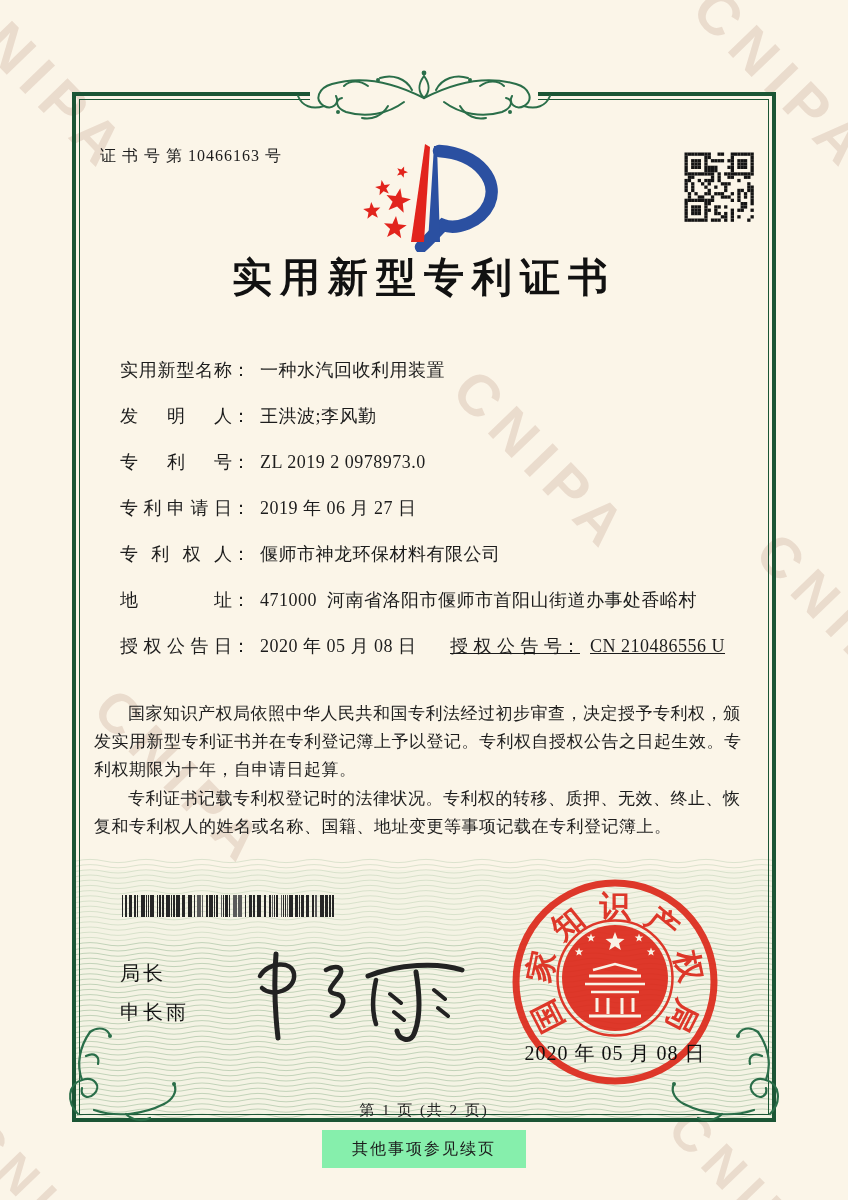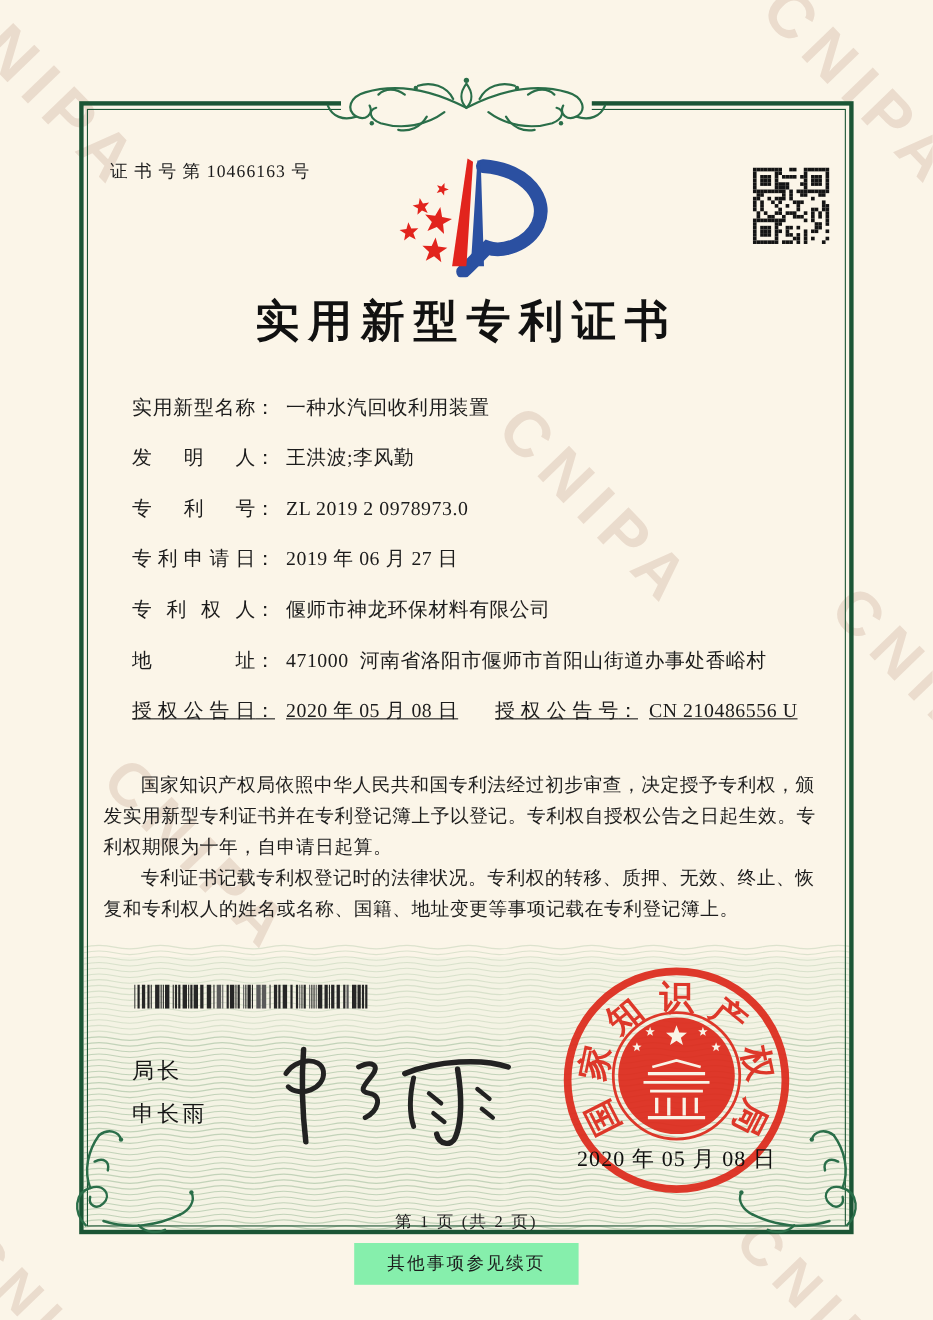--- a/index.html
+++ b/index.html
@@ -25,31 +25,31 @@
   
   .waves { position:absolute; left:76px; top:856px; width:696px; height:262px; z-index:2; }
 
   .cert-no { position:absolute; left:100px; top:146px; font-size:16px; color:#1c1c1c;
              letter-spacing:1px; z-index:3; }
 
   .logo { position:absolute; left:362px; top:130px; width:155px; height:122px; z-index:3; }
 
   .qr { position:absolute; left:683px; top:151px; width:73px; height:73px; z-index:3; }
 
-  .title { position:absolute; left:0; top:264px; width:100%; text-align:center;
+  .title { position:absolute; left:0; top:250px; width:100%; text-align:center;
            font-size:40px; font-weight:700; letter-spacing:8px; color:#111; z-index:3; }
 
   .fields { position:absolute; left:120px; top:358px; width:630px; z-index:3;
             display:flex; flex-direction:column; gap:22px; }
   .field-row { display:flex; font-size:18px; color:#1c1c1c; line-height:24px; }
   .flabel { display:inline-block; width:112px; text-align:justify; text-align-last:justify; }
   .fcolon { margin-right:10px; }
   .fvalue { white-space:pre-wrap; letter-spacing:.5px; }
   .grant-row { display:flex; font-size:18px; color:#1c1c1c; line-height:24px; }
-  .grant-left { display:flex; width:330px;text-decoration:underline; }
+  .grant-left { display:flex; width:330px; }
   .grant-right { display:flex;text-decoration:underline; }
 
   .body-text { position:absolute; left:94px; top:700px; width:656px; z-index:3;
                font-size:17px; line-height:1.66; color:#1d1d1d; letter-spacing:.5px; }
   .body-text p { text-indent:2em; }
 
   .barcode { position:absolute; left:122px; top:895px; width:218px; height:22px; z-index:3; }
 
   .signer-title { position:absolute; left:120px; top:960px; font-size:20px; color:#161616;
                   letter-spacing:3px; z-index:3; }

